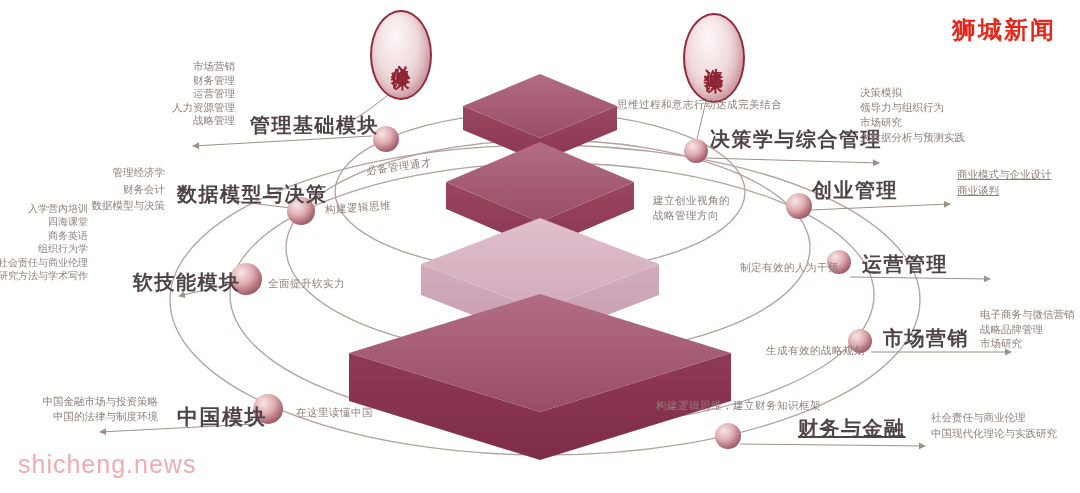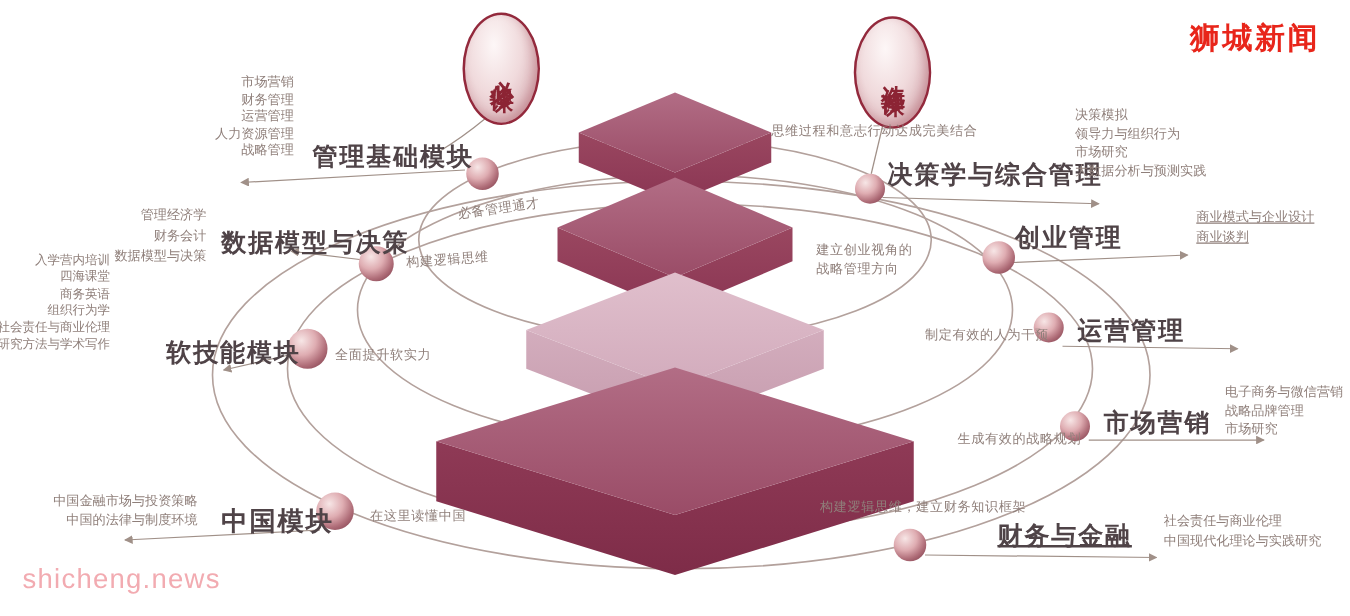--- a/index.html
+++ b/index.html
@@ -12,21 +12,21 @@
   .course-block div{white-space:nowrap;}
   .mod-title{color:#4f4347;font-size:20px;font-weight:600;letter-spacing:1.5px;}
   .orbit-note{color:#8f7f7a;font-size:10.5px;letter-spacing:0.5px;}
   .badge{width:58px;height:86px;border-radius:50%;border:2px solid #93293c;
          background:radial-gradient(ellipse at 40% 28%,#fdf7f7 0%,#f0dadc 45%,#cf9fa6 100%);
          display:flex;align-items:center;justify-content:center;
          box-shadow:inset -3px -4px 8px rgba(140,36,52,.25);}
   .badge span{writing-mode:vertical-rl;text-orientation:upright;color:#8c2434;
               font-size:19px;font-weight:700;letter-spacing:4px;line-height:1;}
   .logo{color:#e8251a;font-size:24px;font-weight:800;letter-spacing:2px;}
-  .watermark{color:#f2abb1;font-size:22px;letter-spacing:1px;}
+  .watermark{color:#f2abb1;font-size:25px;letter-spacing:1px;}
   .lh135 div{line-height:13.5px;} .lh165 div{line-height:16.5px;}
   .lh134 div{line-height:13.4px;font-size:10px;} .lh145 div{line-height:14.5px;}
   .lh150 div{line-height:15px;} .lh155 div{line-height:15.5px;}
 </style>
 </head>
 <body>
 
 <div id="stage">
 
   <svg width="1080" height="493" viewBox="0 0 1080 493">

